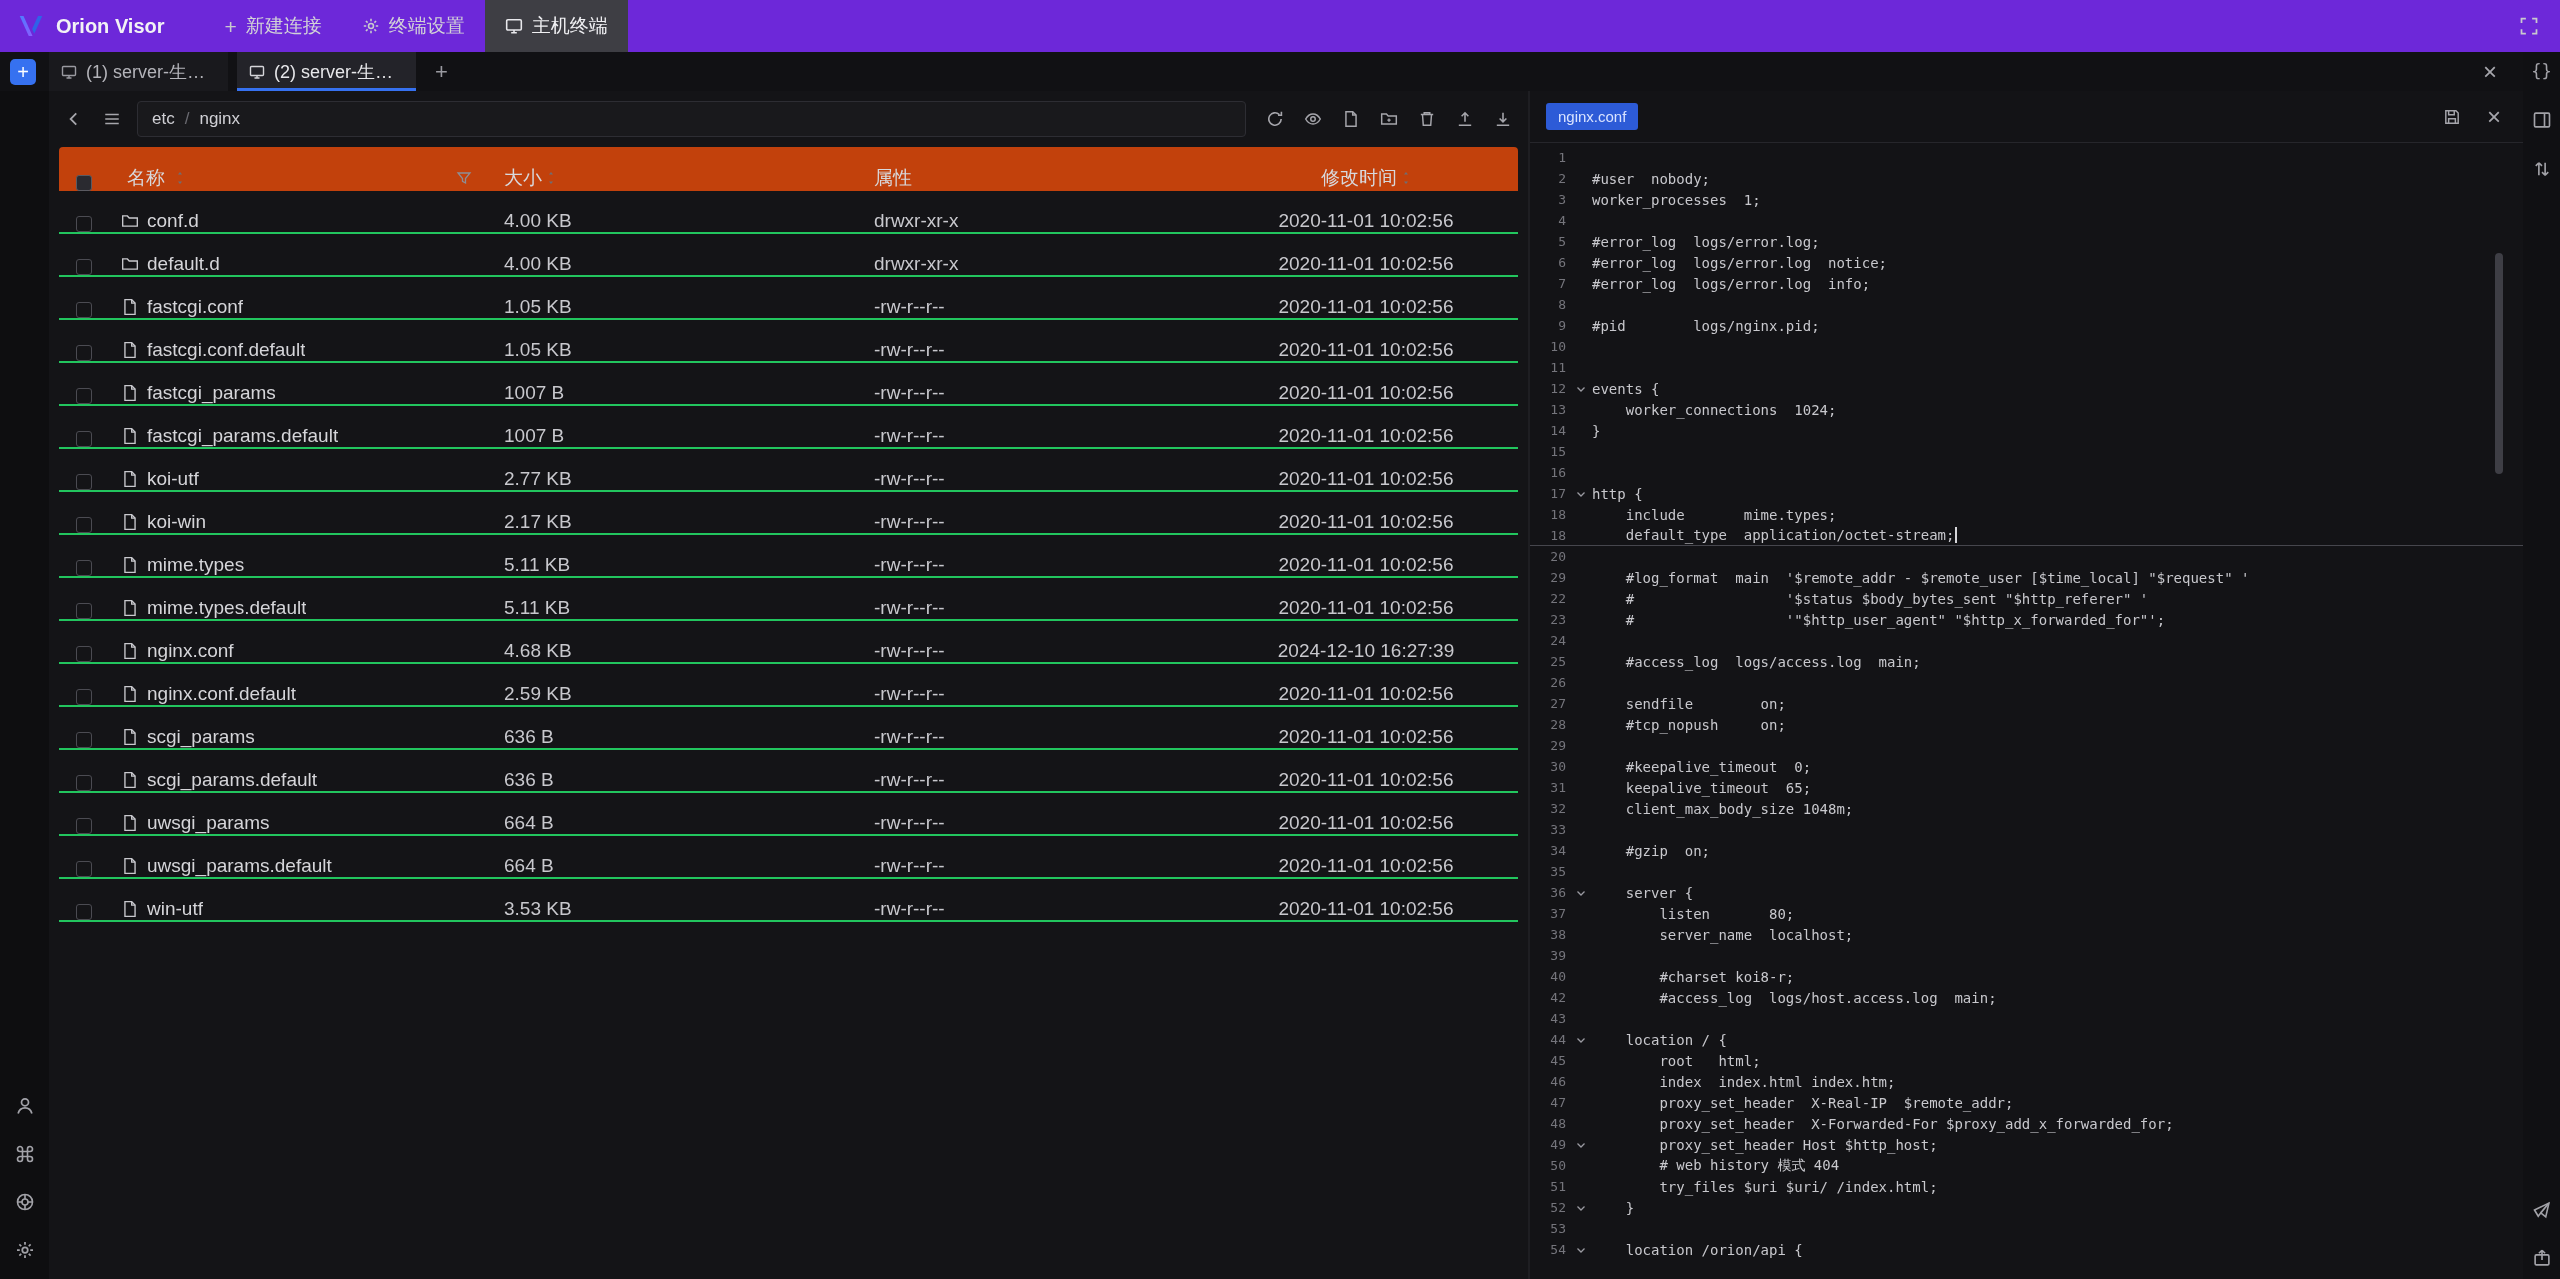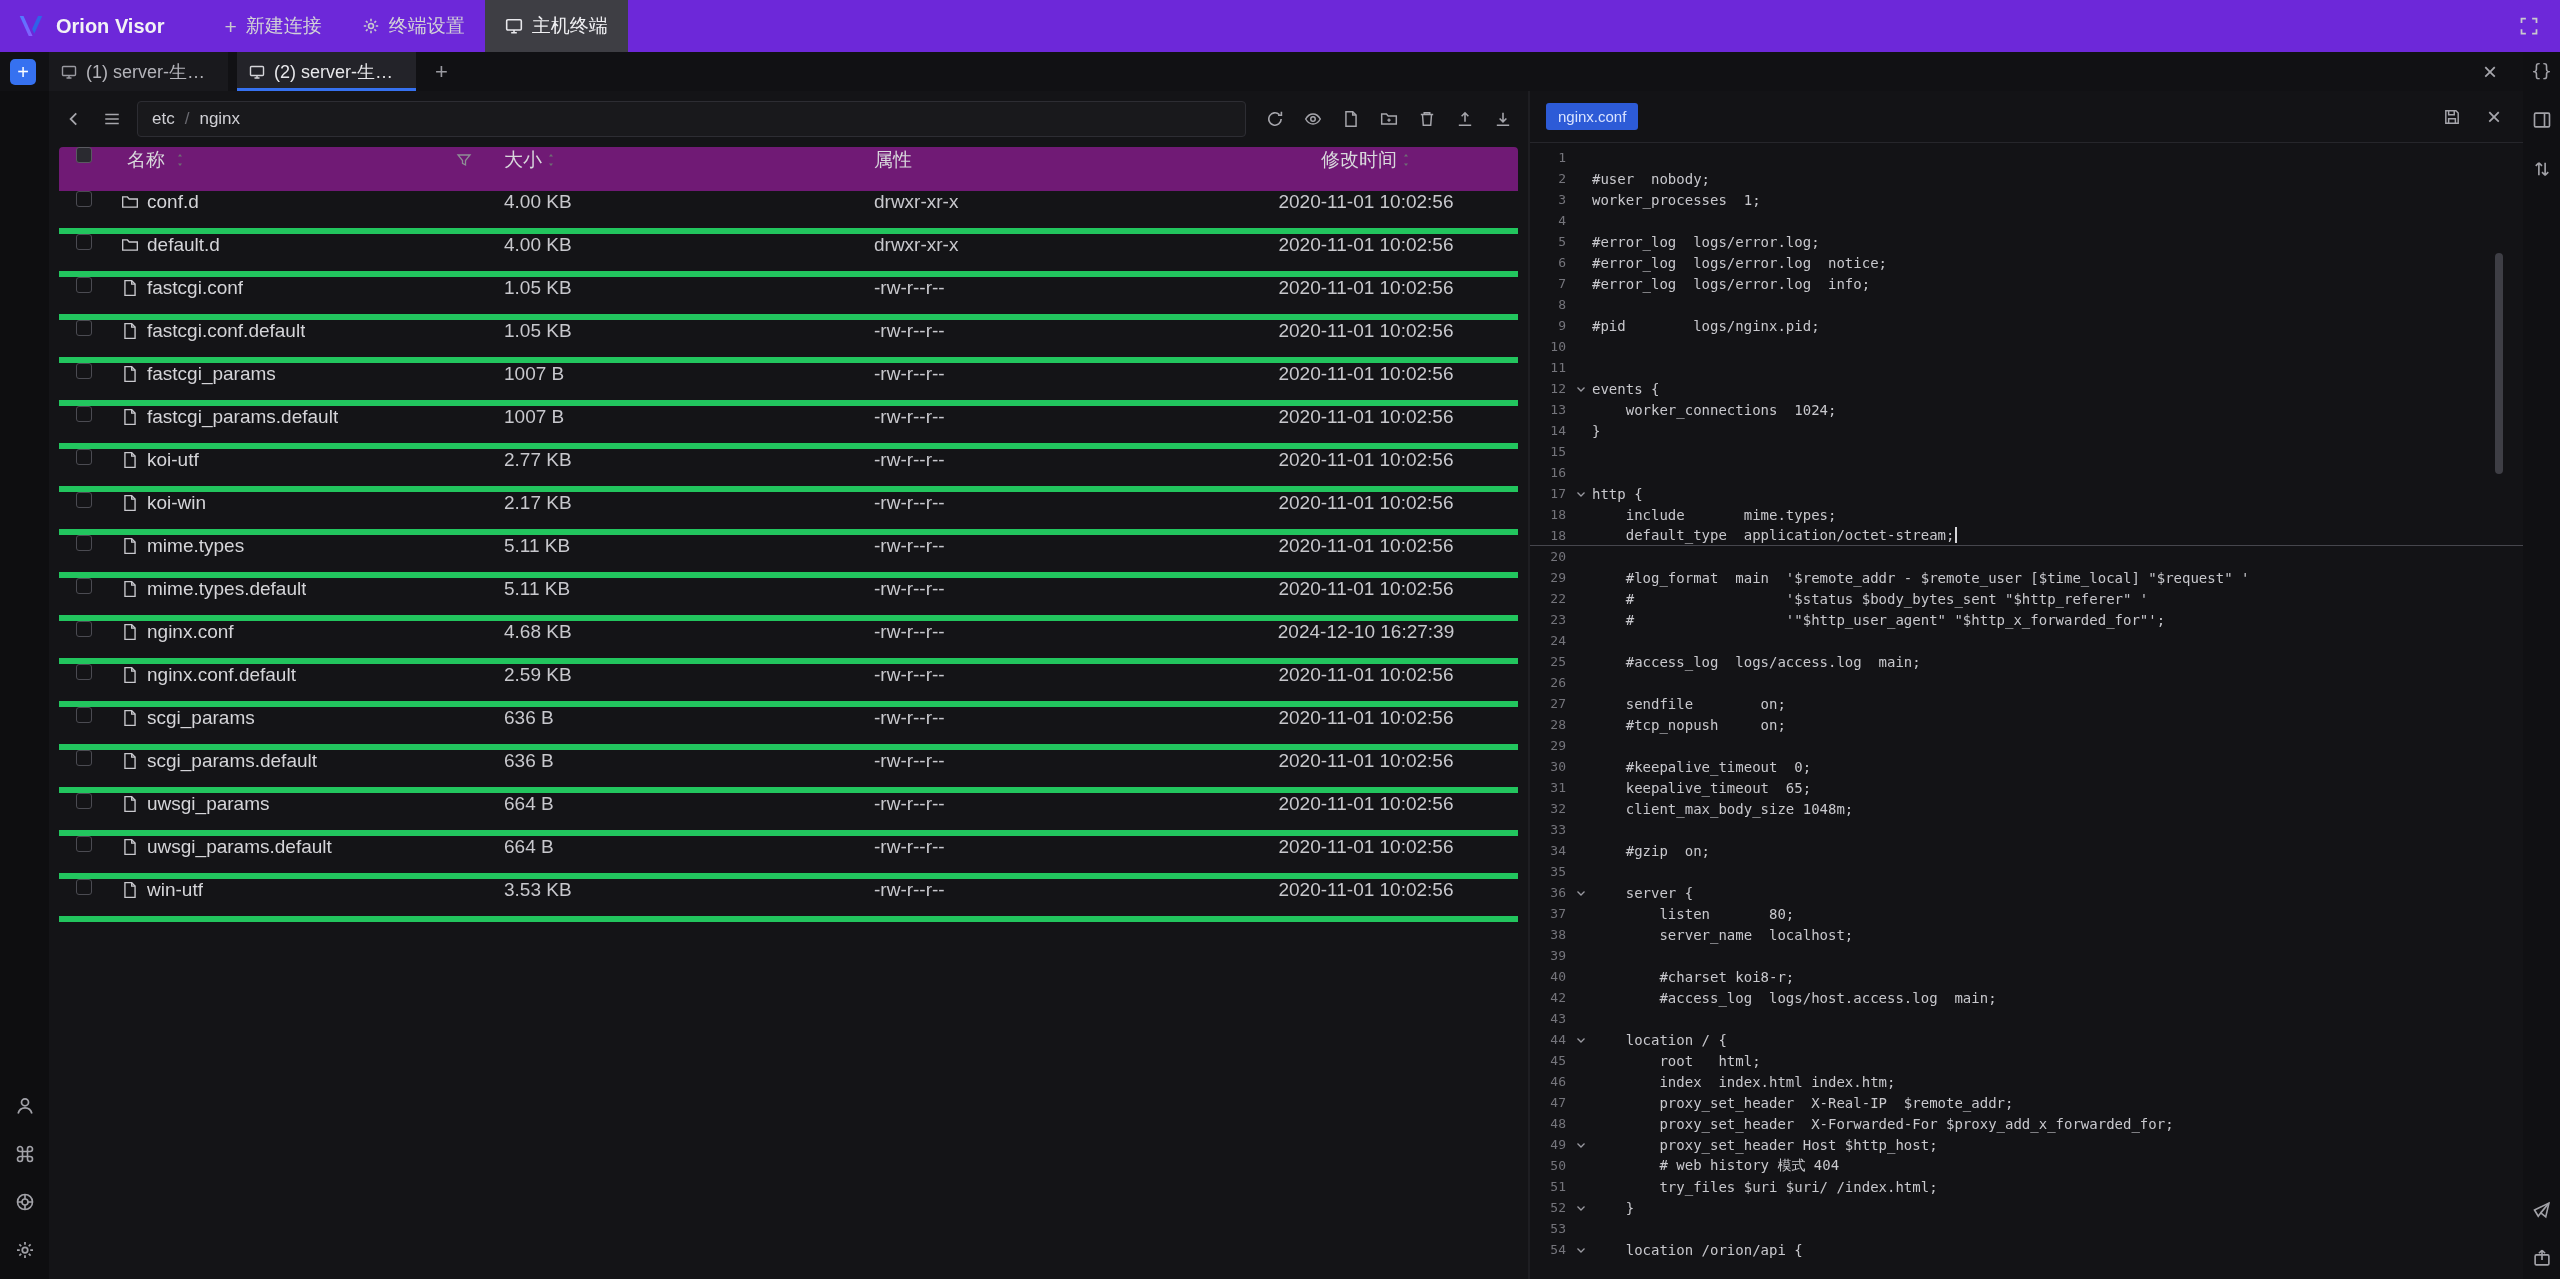--- a/index.html
+++ b/index.html
@@ -43,24 +43,24 @@
   .file-panel { flex:0 0 1479px; background:#141417; display:flex; flex-direction:column; min-width:0; }
   .file-toolbar { flex:0 0 56px; display:flex; align-items:center; padding:0 12px; gap:12px; }
   .tool-btn { width:26px; height:26px; display:flex; align-items:center; justify-content:center; color:#a6a6ac; cursor:pointer; flex:0 0 auto; }
   .breadcrumb-box { flex:1; height:36px; background:#19191c; border:1px solid #2d2d33; border-radius:4px;
     display:flex; align-items:center; padding:0 14px; gap:10px; font-size:17px; color:#d0d0d5; margin-right:4px; cursor:text; }
   .crumb { cursor:pointer; }
   .crumb-sep { color:#6a6a71; }
   .toolbar-actions { display:flex; align-items:center; gap:12px; }
 
   .file-table { margin:0 10px; display:flex; flex-direction:column; }
-  .thead { height:44px; background:#701a75; border-radius:4px 4px 0 0; display:flex; align-items:flex-start;
+  .thead { height:44px; background:#c2410c; border-radius:4px 4px 0 0; display:flex; align-items:flex-end;
     font-size:19px; color:#d8d8dc; font-weight:500; }
-  .trow { height:43px; display:flex; align-items:flex-start; font-size:19px; color:#c8c8cd;
-    border-bottom:6px solid #22c55e; cursor:pointer; }
+  .trow { height:43px; display:flex; align-items:flex-end; font-size:19px; color:#c8c8cd;
+    border-bottom:2px solid #22c55e; cursor:pointer; }
   .cell { display:flex; align-items:center; min-width:0; }
   .c-check { flex:0 0 50px; justify-content:center; }
   .c-name { flex:0 0 385px; padding-left:12px; gap:8px; }
   .c-size { flex:0 0 380px; padding-left:10px; }
   .c-attr { flex:0 0 340px; }
   .c-time { flex:1; justify-content:center; }
   .thead .c-name { padding-left:18px; gap:6px; }
   .checkbox { width:16px; height:16px; border:1px solid #4b4b52; border-radius:3px; background:transparent; }
   .thead .checkbox { border-color:#5a5a61; background:#2a2a30; }
   .ficon { color:#c9c9ce; flex:0 0 auto; }

